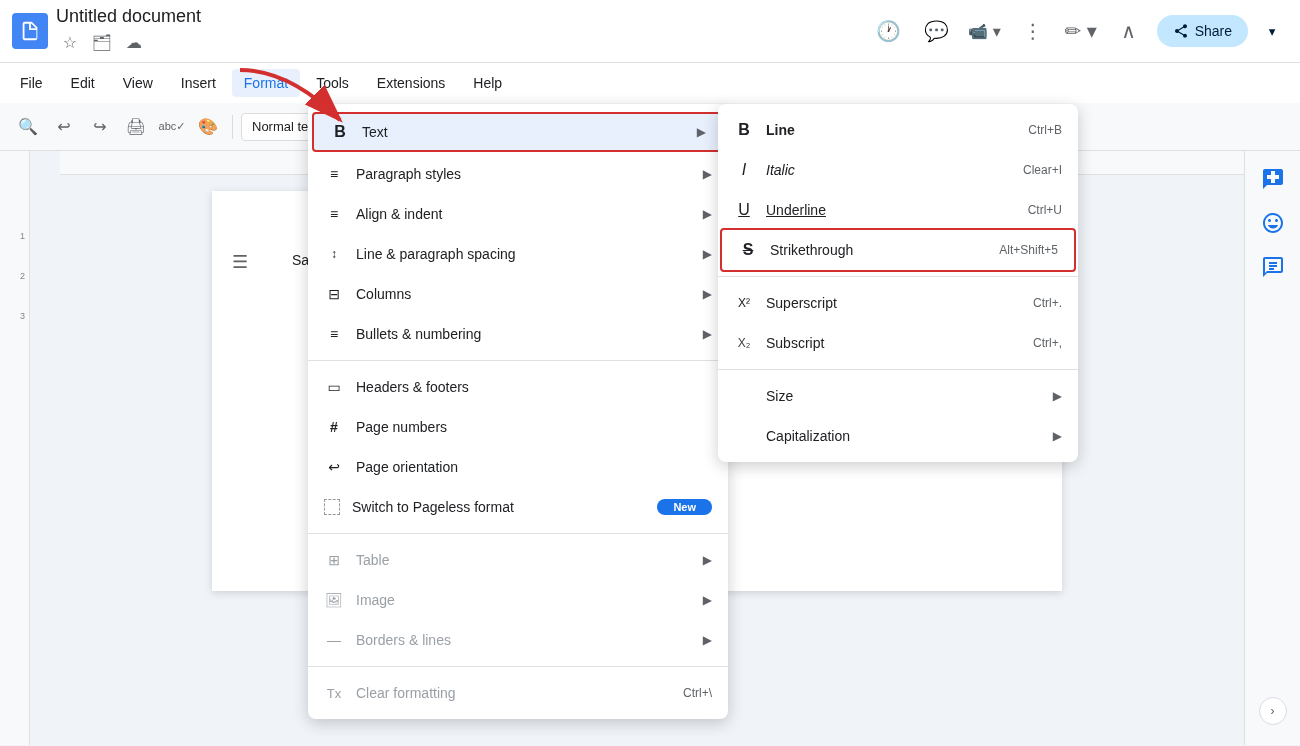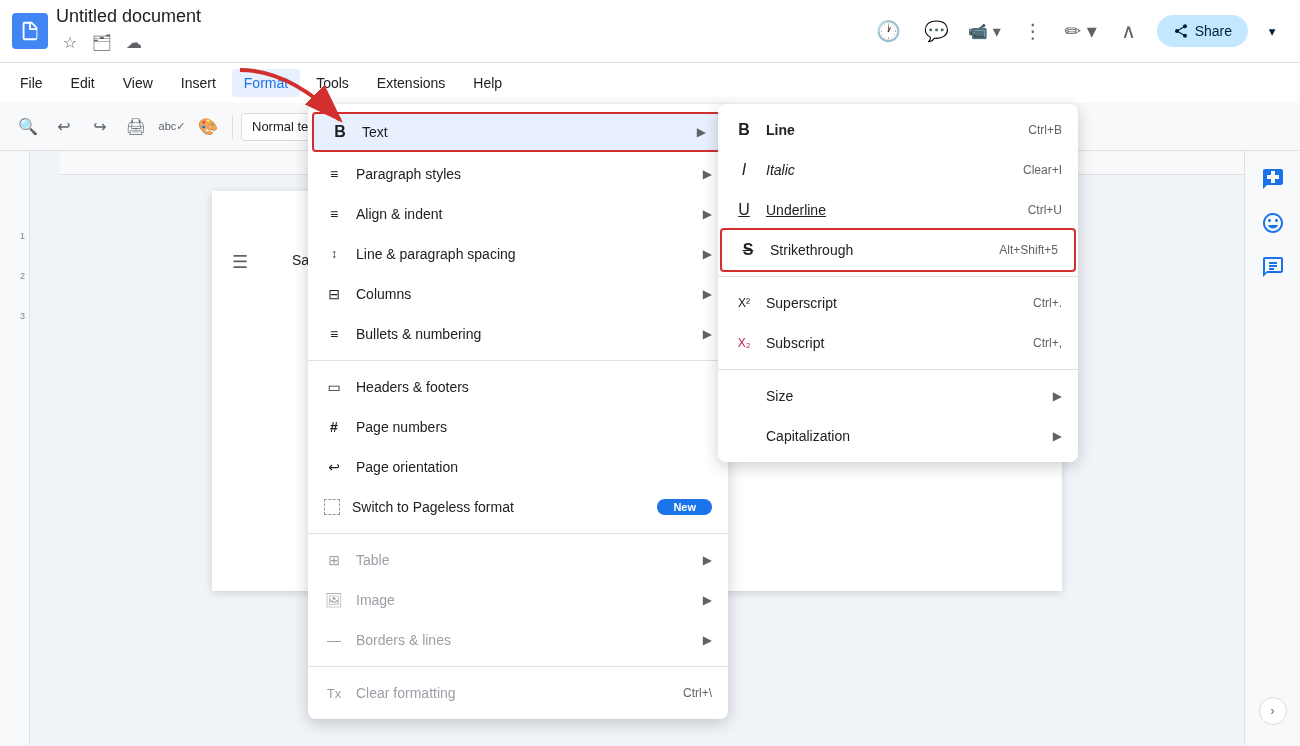--- a/index.html
+++ b/index.html
@@ -525,21 +525,21 @@
 
     <div class="menu-divider"></div>
 
     <div class="menu-entry">
       <span class="entry-icon" style="font-size:12px; color:#202124;">X²</span>
       <span class="entry-label">Superscript</span>
       <span class="entry-shortcut">Ctrl+.</span>
     </div>
 
     <div class="menu-entry">
-      <span class="entry-icon" style="font-size:12px; color:#be185d;">X₂</span>
+      <span class="entry-icon" style="font-size:12px; color:#404040;">X₂</span>
       <span class="entry-label">Subscript</span>
       <span class="entry-shortcut">Ctrl+,</span>
     </div>
 
     <div class="menu-divider"></div>
 
     <div class="menu-entry">
       <span class="entry-icon"></span>
       <span class="entry-label">Size</span>
       <span class="entry-arrow">▶</span>

